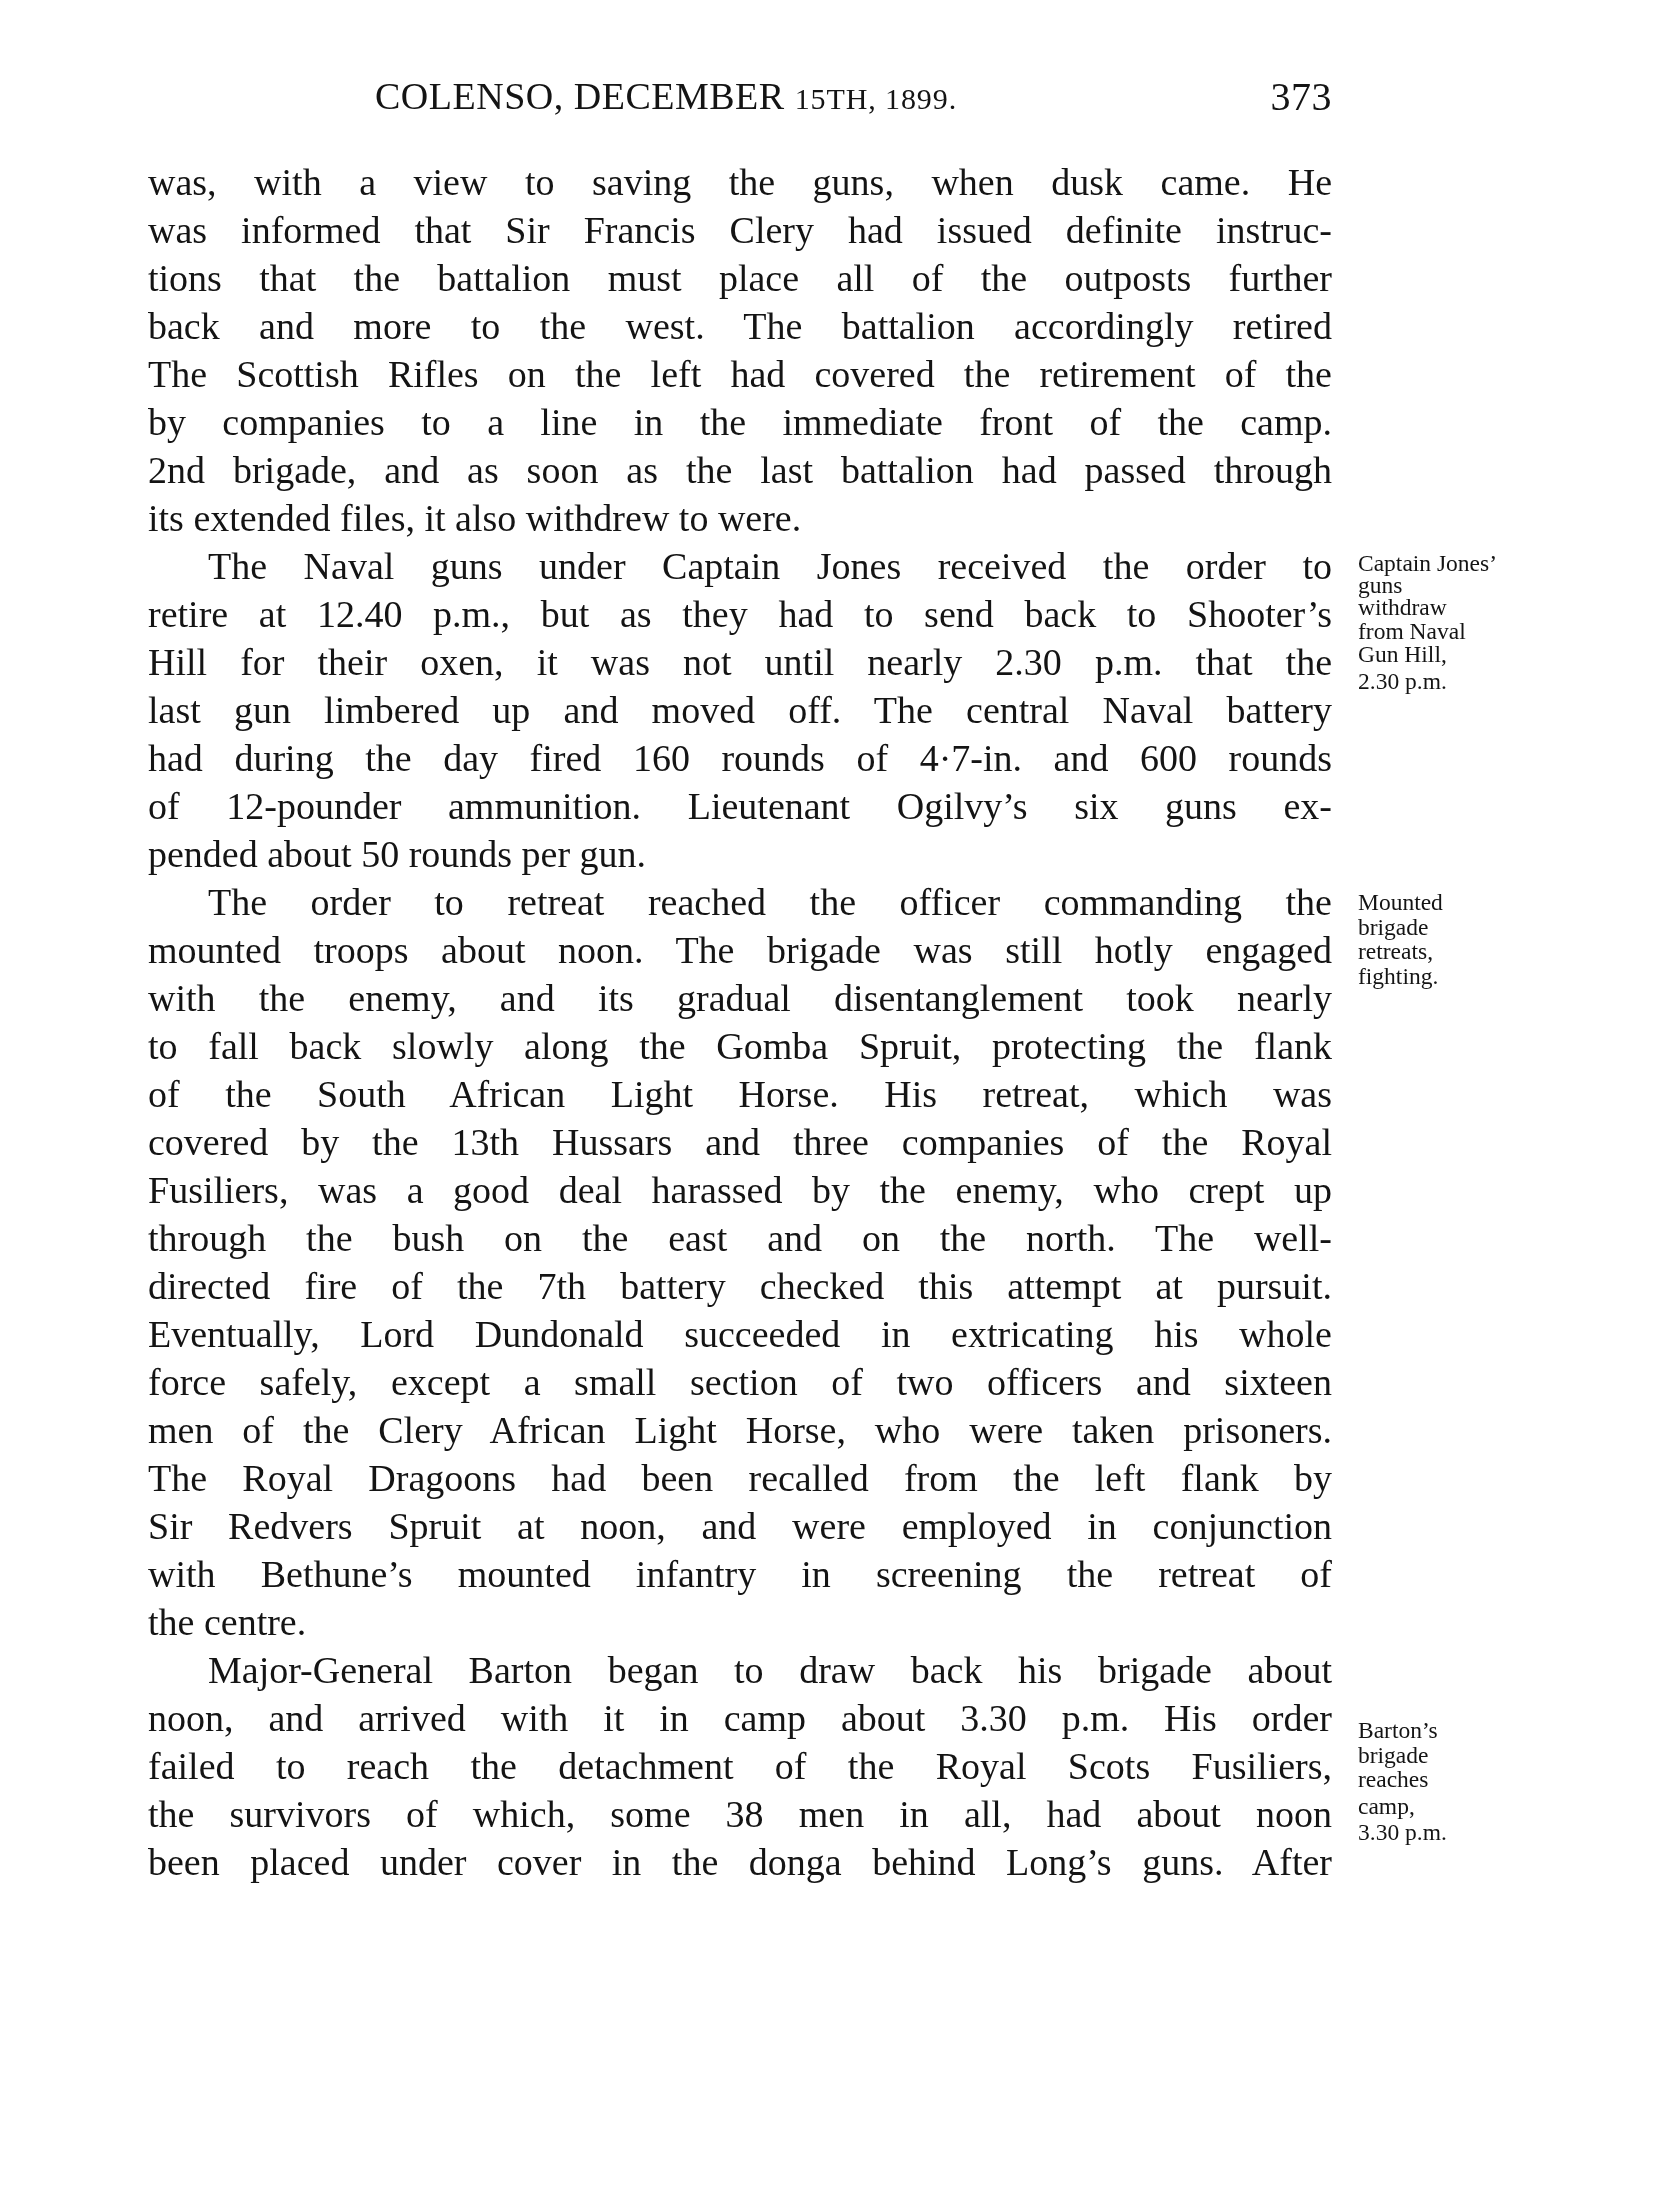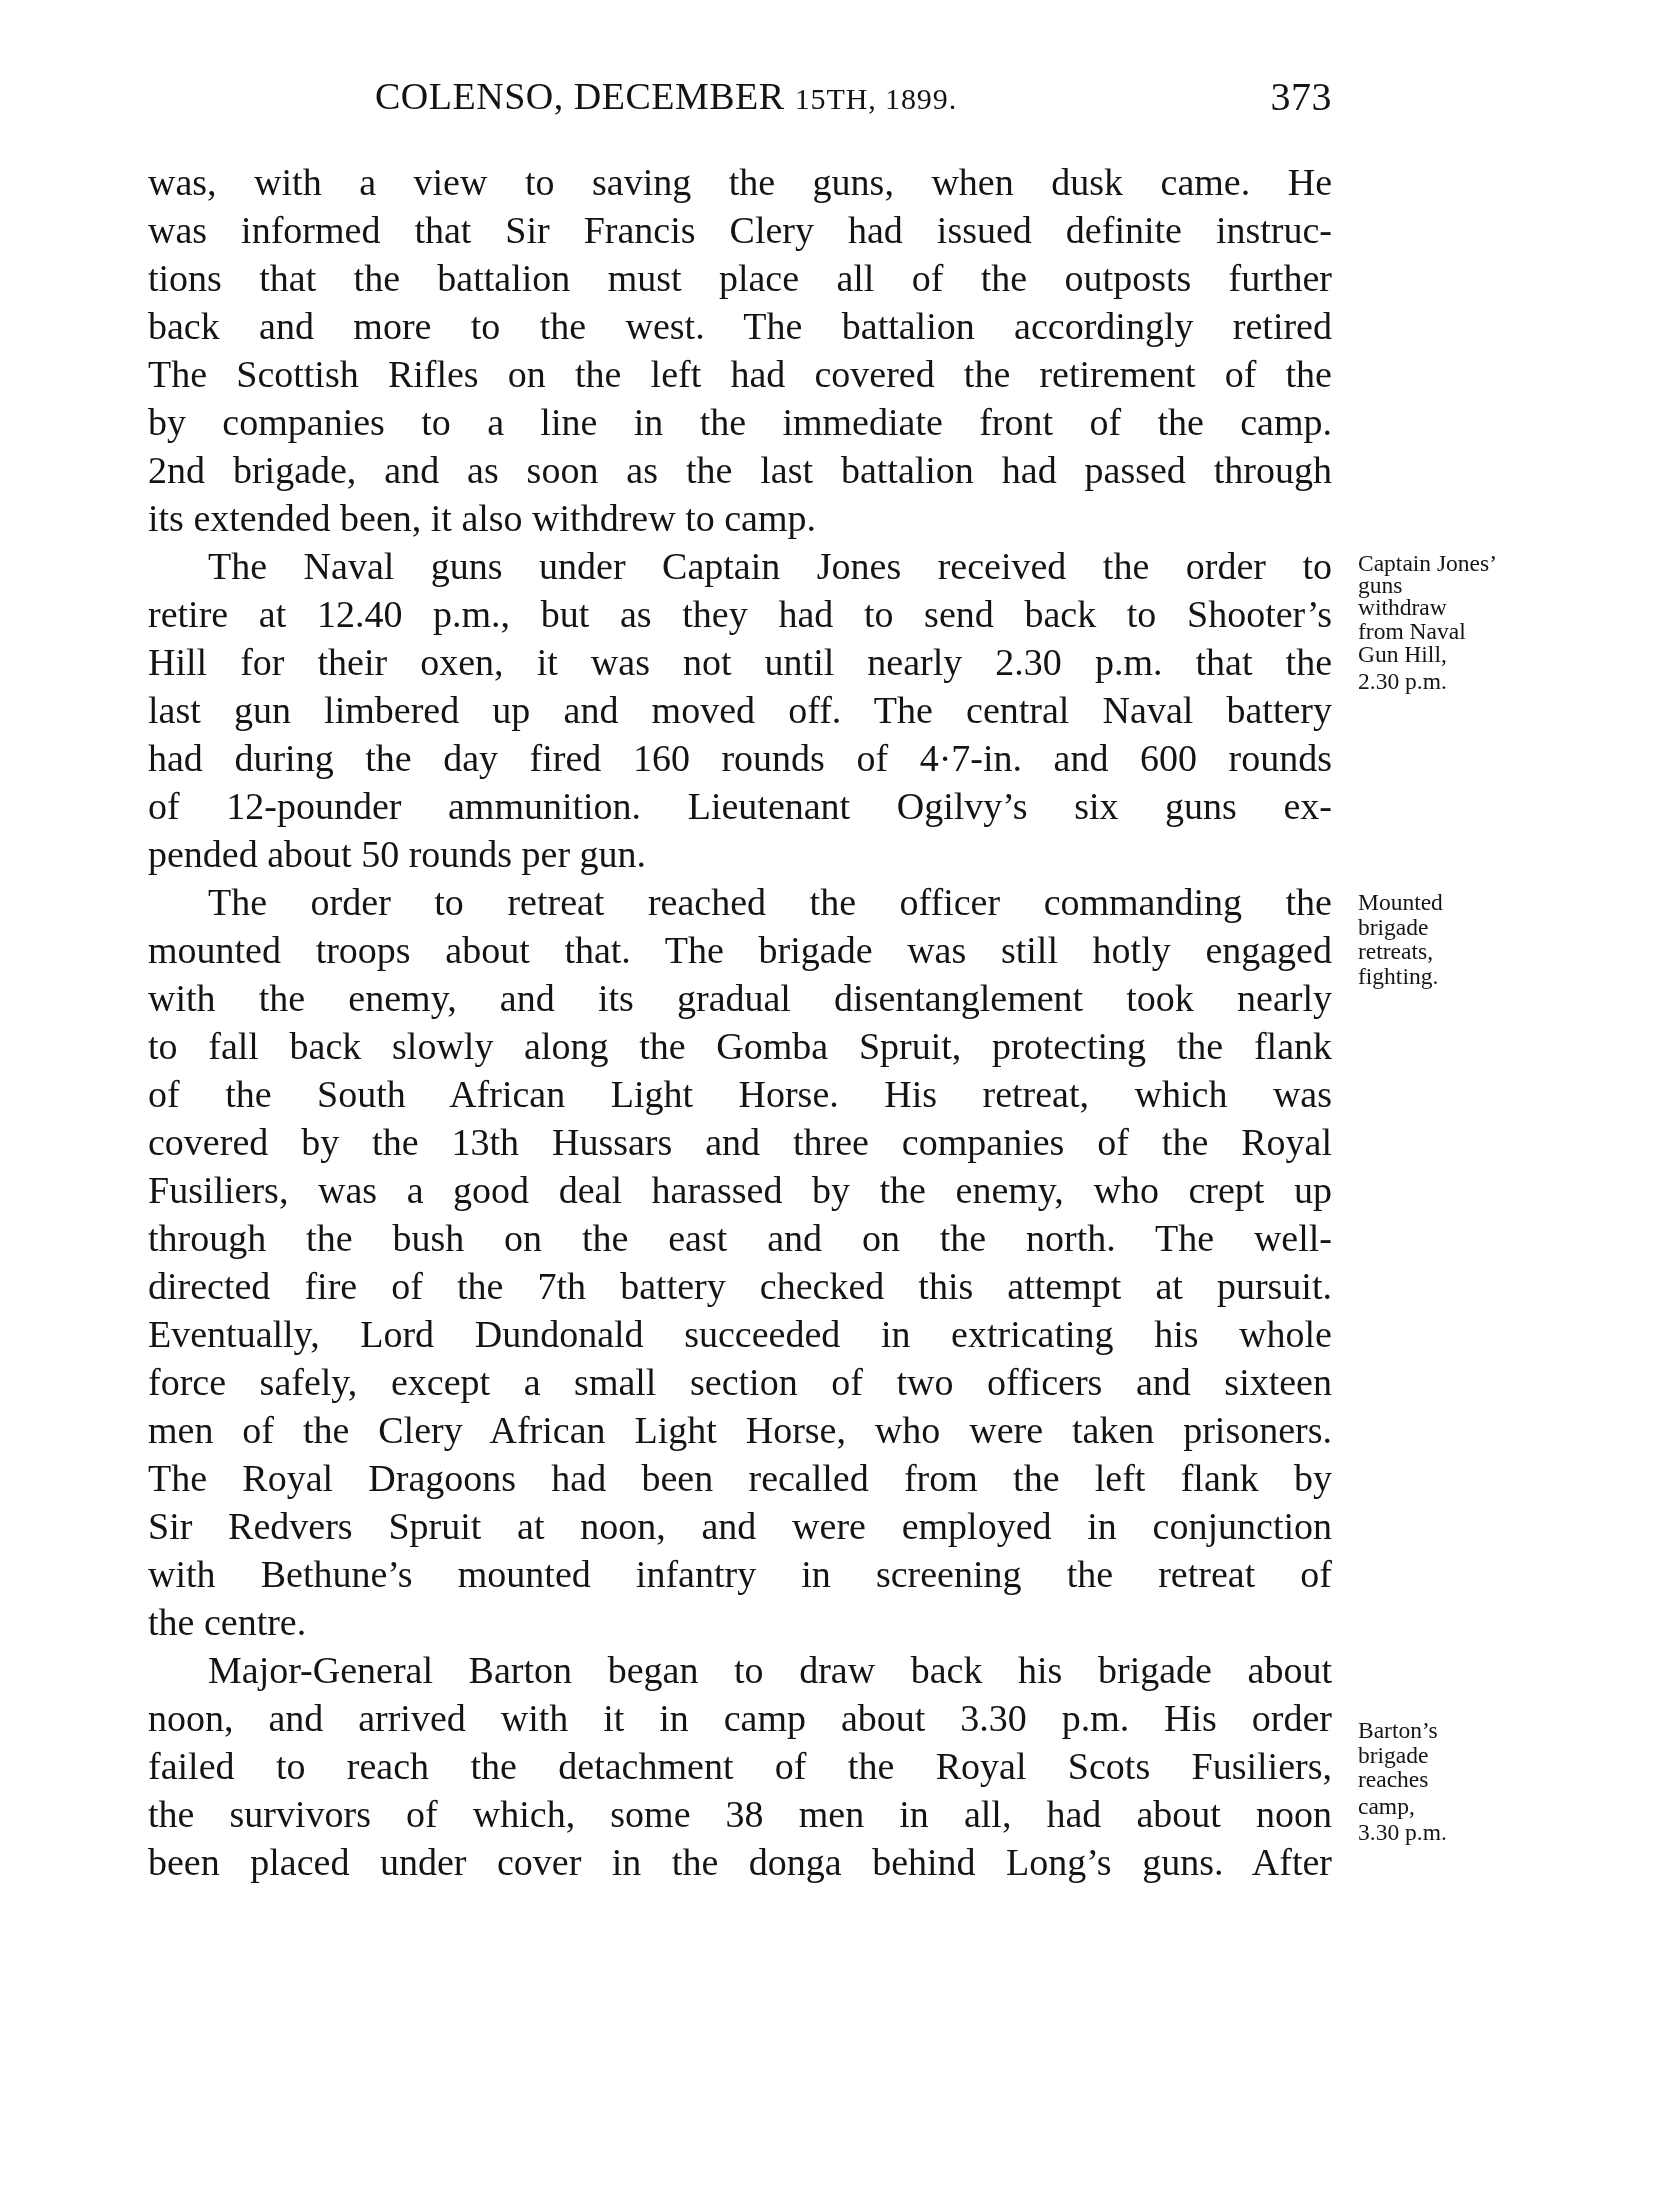--- a/index.html
+++ b/index.html
@@ -93,30 +93,30 @@
   </div>
 
   <div class="body-text" id="body-text">
       <span class="line">was, with a view to saving the guns, when dusk came.  He</span>
       <span class="line">was informed that Sir Francis Clery had issued definite instruc-</span>
       <span class="line">tions that the battalion must place all of the outposts further</span>
       <span class="line">back and more to the west.  The battalion accordingly retired</span>
       <span class="line">The Scottish Rifles on the left had covered the retirement of the</span>
       <span class="line">by companies to a line in the immediate front of the camp.</span>
       <span class="line">2nd brigade, and as soon as the last battalion had passed through</span>
-      <span class="line last">its extended been, it also withdrew to camp.</span>
+      <span class="line last">its extended files, it also withdrew to were.</span>
       <span class="line indent">The Naval guns under Captain Jones received the order to</span>
       <span class="line">retire at 12.40 p.m., but as they had to send back to Shooter’s</span>
       <span class="line">Hill for their oxen, it was not until nearly 2.30 p.m. that the</span>
       <span class="line">last gun limbered up and moved off.  The central Naval battery</span>
       <span class="line">had during the day fired 160 rounds of 4·7-in. and 600 rounds</span>
       <span class="line">of 12-pounder ammunition.  Lieutenant Ogilvy’s six guns ex-</span>
       <span class="line last">pended about 50 rounds per gun.</span>
       <span class="line indent">The order to retreat reached the officer commanding the</span>
-      <span class="line">mounted troops about that.  The brigade was still hotly engaged</span>
+      <span class="line">mounted troops about noon.  The brigade was still hotly engaged</span>
       <span class="line">with the enemy, and its gradual disentanglement took nearly</span>
       <span class="line">to fall back slowly along the Gomba Spruit, protecting the flank</span>
       <span class="line">of the South African Light Horse.  His retreat, which was</span>
       <span class="line">covered by the 13th Hussars and three companies of the Royal</span>
       <span class="line">Fusiliers, was a good deal harassed by the enemy, who crept up</span>
       <span class="line">through the bush on the east and on the north.  The well-</span>
       <span class="line">directed fire of the 7th battery checked this attempt at pursuit.</span>
       <span class="line">Eventually, Lord Dundonald succeeded in extricating his whole</span>
       <span class="line">force safely, except a small section of two officers and sixteen</span>
       <span class="line">men of the Clery African Light Horse, who were taken prisoners.</span>

